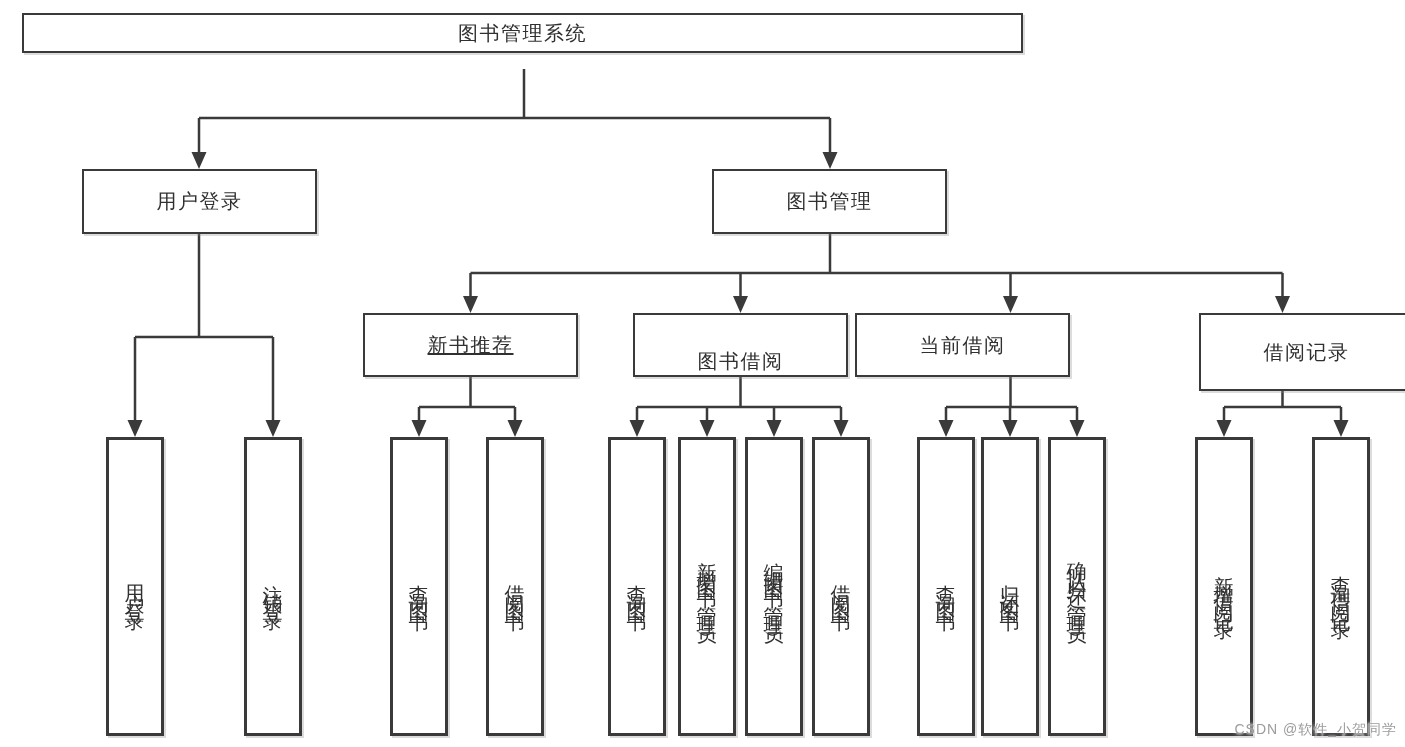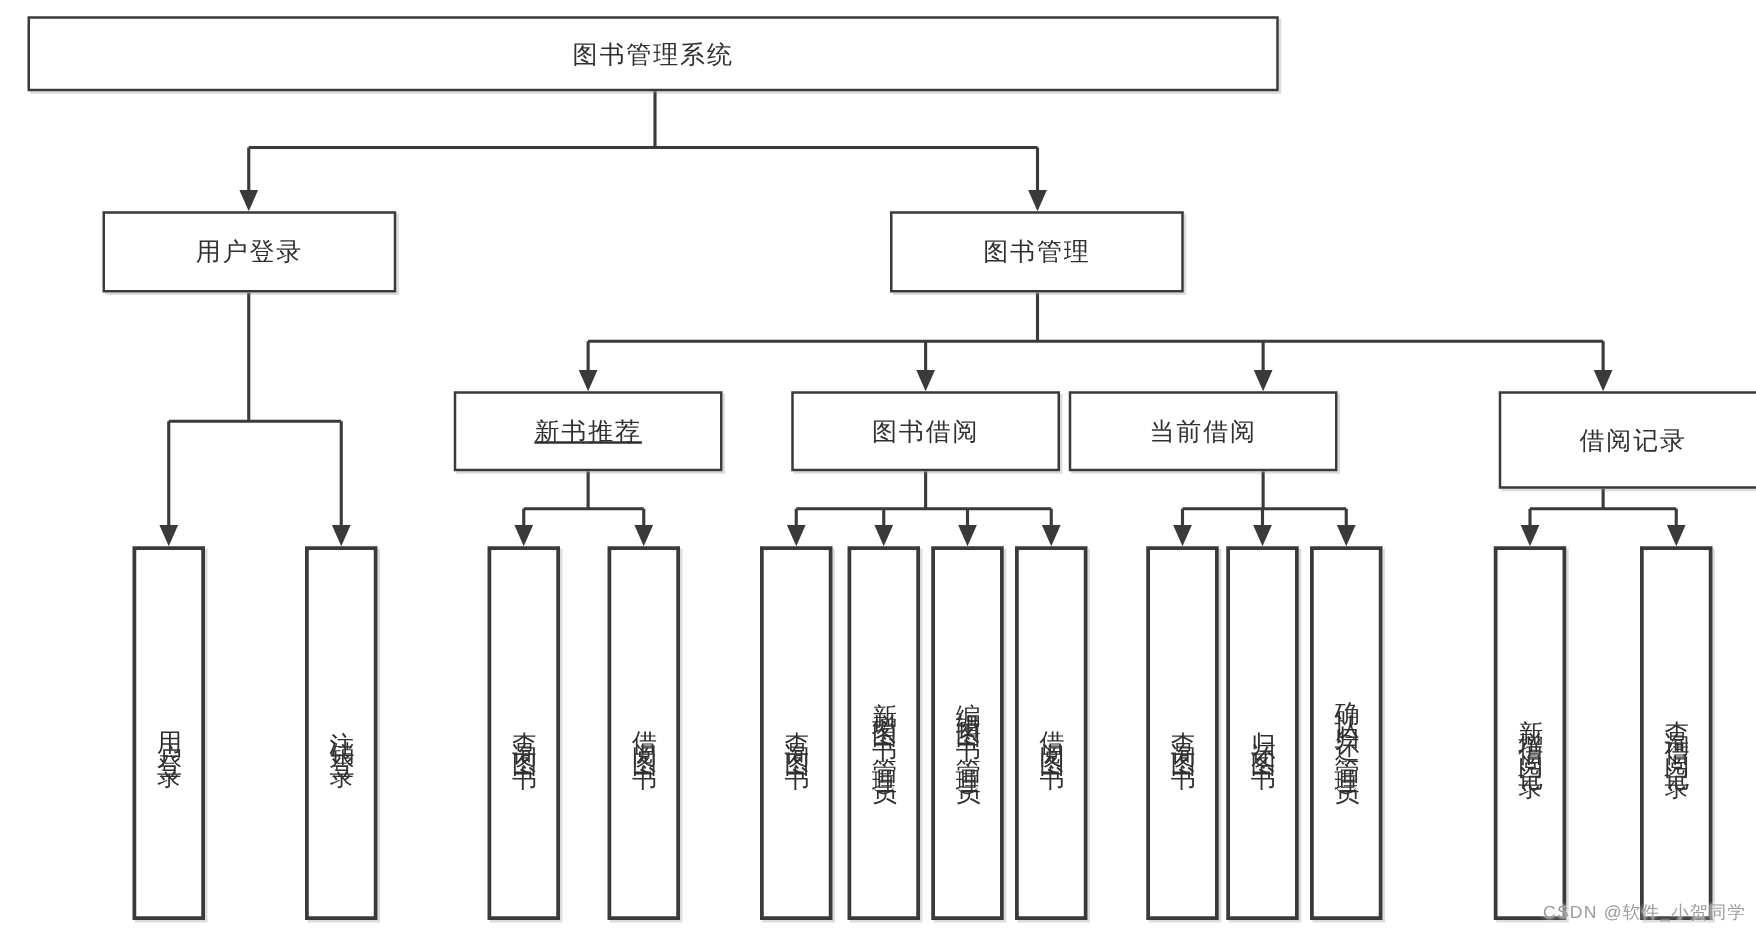--- a/index.html
+++ b/index.html
@@ -96,35 +96,35 @@
       M699.5 420 L714.5 420 L707 437 Z
       M766.5 420 L781.5 420 L774 437 Z
       M833.5 420 L848.5 420 L841 437 Z
       M938.5 420 L953.5 420 L946 437 Z
       M1002.5 420 L1017.5 420 L1010 437 Z
       M1069.5 420 L1084.5 420 L1077 437 Z
       M1216.5 420 L1231.5 420 L1224 437 Z
       M1333.5 420 L1348.5 420 L1341 437 Z"></path>
   </svg>
 
-  <div class="box" style="left:22px; top:13px; width:1001px; height:60px;">
+  <div class="box" style="left:22px; top:13px; width:1001px; height:40px;">
     <span class="hlabel">图书管理系统</span>
   </div>
 
   <div class="box" style="left:82px; top:169px; width:235px; height:65px;">
     <span class="hlabel">用户登录</span>
   </div>
   <div class="box" style="left:712px; top:169px; width:235px; height:65px;">
     <span class="hlabel">图书管理</span>
   </div>
 
   <div class="box" style="left:363px; top:313px; width:215px; height:64px;text-decoration:underline;">
     <span class="hlabel">新书推荐</span>
   </div>
-  <div class="box" style="left:633px; top:313px; width:215px; height:64px;">
+  <div class="box" style="left:633px; top:313px; width:215px; height:64px;align-items:flex-end;">
     <span class="hlabel">图书借阅</span>
   </div>
   <div class="box" style="left:855px; top:313px; width:215px; height:64px;">
     <span class="hlabel">当前借阅</span>
   </div>
   <div class="box" style="left:1199px; top:313px; width:215px; height:78px;align-items:center;">
     <span class="hlabel">借阅记录</span>
   </div>
 
   <div class="box leaf" style="left:106px; top:437px; width:58px; height:299px;">

